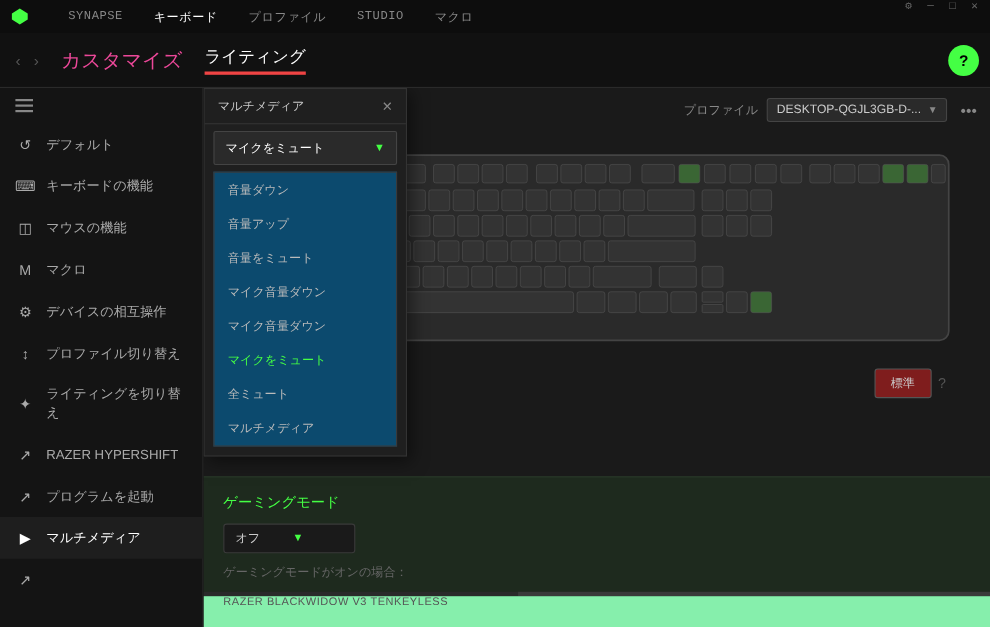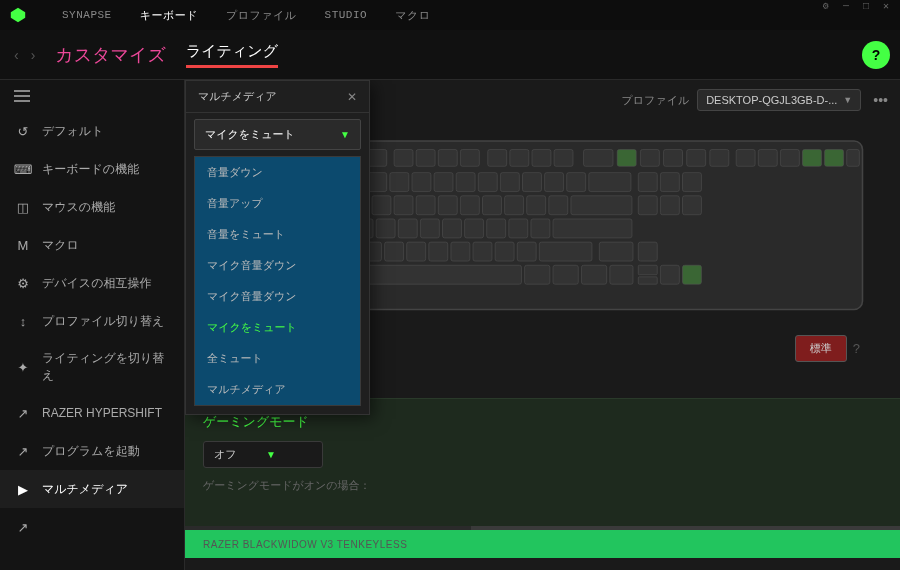--- a/index.html
+++ b/index.html
@@ -297,24 +297,24 @@
     }
     .std-question {
       color: #555;
       font-size: 13px;
       cursor: pointer;
     }
 
     
     #gaming-mode {
       position: absolute;
-      bottom: 12px;
+      bottom: 0;
       left: 0;
       right: 0;
-      height: 160px;
+      height: 137px;
       background: #1e2a1e;
       border-top: 1px solid #2a3a2a;
       padding: 14px 18px;
     }
     .gaming-mode-title {
       font-size: 13px;
       color: #44ff44;
       margin-bottom: 10px;
     }
     .gaming-mode-select {
@@ -342,23 +342,23 @@
       font-size: 11px;
       color: #666;
       margin-bottom: 8px;
     }
     .gaming-mode-footer {
       position: absolute;
       bottom: 0;
       left: 0;
       right: 0;
       height: 28px;
-      background: #22c55e;
-      display: flex;
-      align-items: center;
+      background: #86efac;
+      display: flex;
+      align-items: flex-start;
       padding: 0 18px;
     }
     .gaming-mode-footer span {
       font-size: 10px;
       color: #555;
       text-transform: uppercase;
       letter-spacing: 0.5px;
     }
     .scrollbar-track {
       position: absolute;

